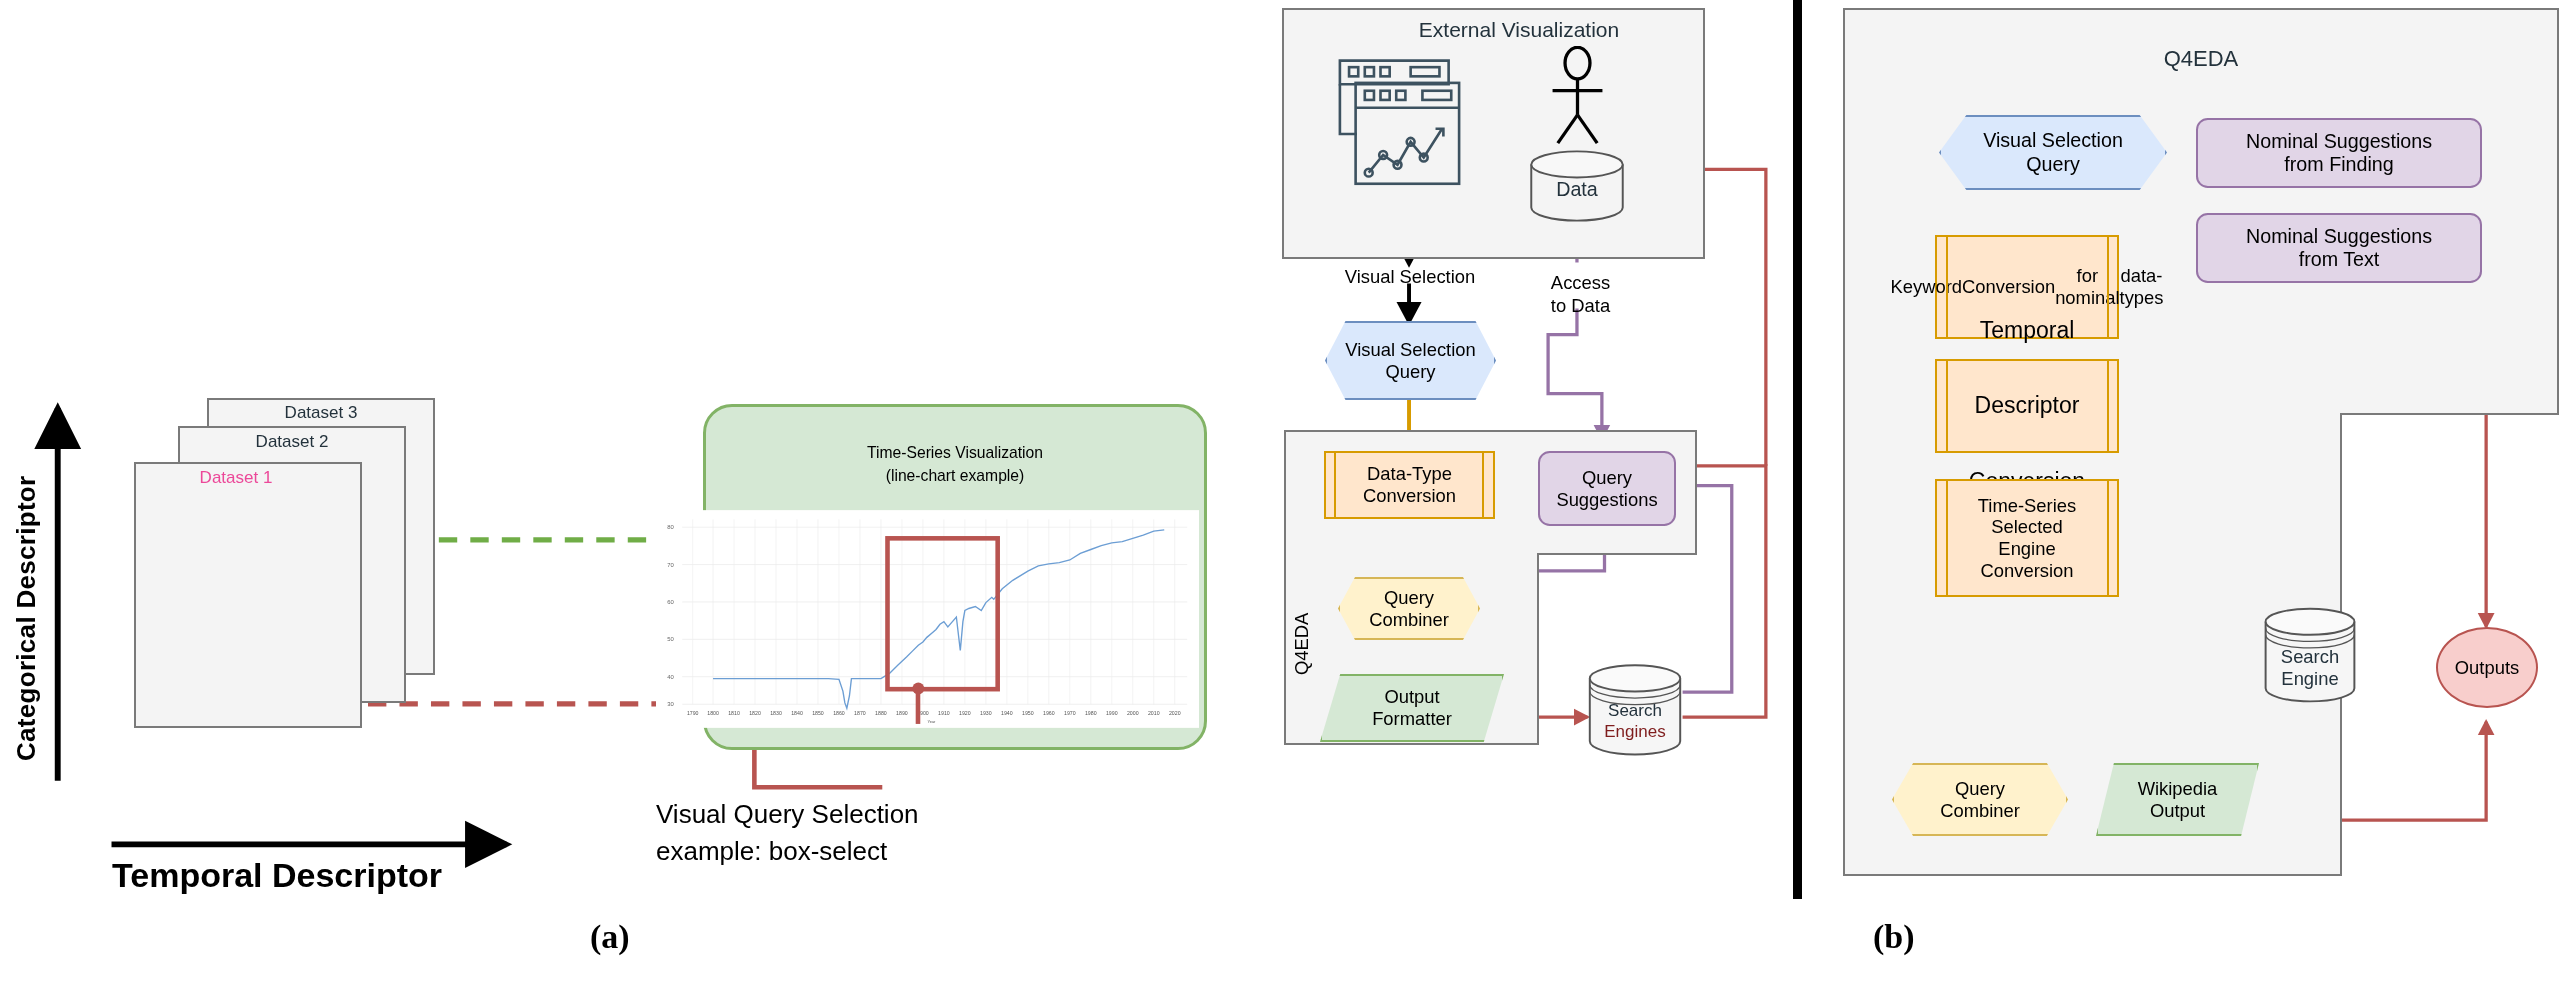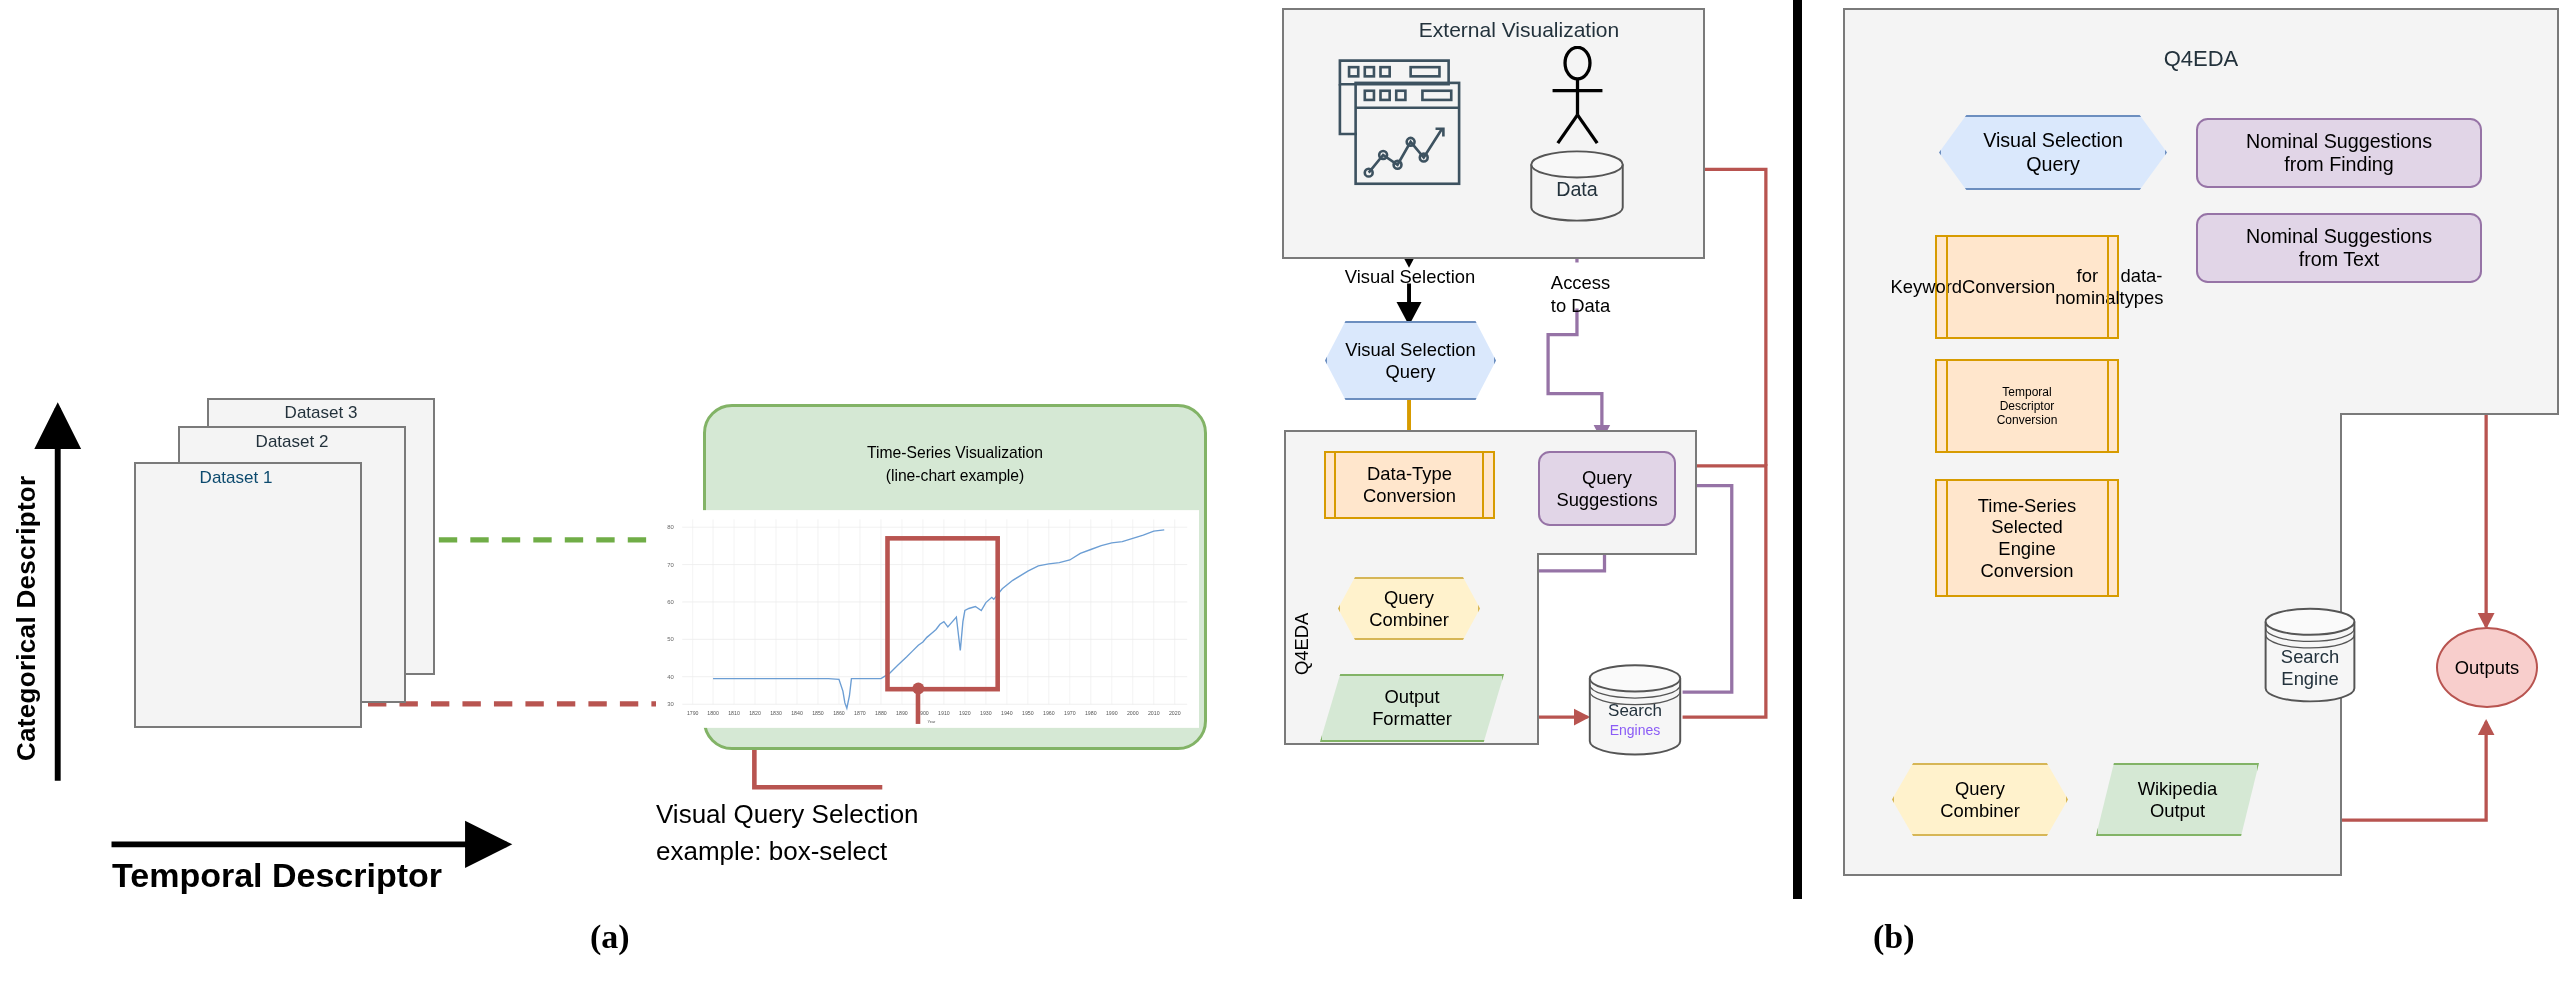--- a/index.html
+++ b/index.html
@@ -144,21 +144,21 @@
 
 <div class="label" style="left:112px; top:856px; width:420px; text-align:left; font-size:34px; font-weight:bold;">Temporal Descriptor</div>
 
 <div class="group-box" style="left:207px; top:398px; width:228px; height:277px;"></div>
 <div class="label" style="left:207px; top:403px; width:228px; text-align:center; font-size:17px; color:#23323c;">Dataset 3</div>
 
 <div class="group-box" style="left:178px; top:426px; width:228px; height:277px;"></div>
 <div class="label" style="left:178px; top:432px; width:228px; text-align:center; font-size:17px; color:#23323c;">Dataset 2</div>
 
 <div class="group-box" style="left:134px; top:462px; width:228px; height:266px;"></div>
-<div class="label" style="left:134px; top:468px; width:204px; text-align:center; font-size:17px; color:#0c4a6e;">Dataset 1</div>
+<div class="label" style="left:134px; top:468px; width:204px; text-align:center; font-size:17px; color:#ec4899;">Dataset 1</div>
 
 <div style="position:absolute; left:703px; top:404px; width:504px; height:346px;
             background:#d5e8d4; border:3.9px solid #82b366; border-radius:29px;"></div>
 <div class="label" style="left:703px; top:444px; width:504px; text-align:center; font-size:15.7px;">Time-Series Visualization</div>
 <div class="label" style="left:703px; top:467px; width:504px; text-align:center; font-size:15.7px;">(line-chart example)</div>
 
 <div style="position:absolute; left:656px; top:512px; width:0; height:0;"></div>
 <svg class="abs" style="left:656px; top:510px;" width="543" height="218" viewBox="0 0 828 332">
   <rect x="0" y="0" width="828" height="332" fill="#ffffff"></rect>
 
@@ -327,21 +327,21 @@
   <span>Formatter</span>
 </div>
 
 <svg class="abs" style="left:1587px; top:664px;" width="96" height="95" viewBox="0 0 146 145">
   <path d="M4,22 V118 a69,20 0 0 0 138,0 V22" fill="#f6f6f6" stroke="#555" stroke-width="3"></path>
   <ellipse cx="73" cy="22" rx="69" ry="20" fill="#fafafa" stroke="#555" stroke-width="3"></ellipse>
   <path d="M4,32 a69,20 0 0 0 138,0" fill="none" stroke="#555" stroke-width="2"></path>
   <path d="M4,42 a69,20 0 0 0 138,0" fill="none" stroke="#555" stroke-width="2"></path>
 </svg>
 <div class="label" style="left:1587px; top:701px; width:96px; text-align:center; font-size:17px; color:#23323c;">Search</div>
-<div class="label" style="left:1587px; top:722px; width:96px; text-align:center; font-size:14px; color:#8b5cf6;">Engines</div>
+<div class="label" style="left:1587px; top:722px; width:96px; text-align:center; font-size:17px; color:#7f1d1d;">Engines</div>
 
 <div class="abs" style="left:1793px; top:0px; width:9.2px; height:899px; background:#000;"></div>
 
 <div class="group-box" style="left:1843px; top:7.9px; width:716px; height:407px;"></div>
 <div class="group-box" style="left:1843px; top:413px; width:499px; height:463px; border-top:none;"></div>
 <div class="label" style="left:1843px; top:46px; width:716px; text-align:center; font-size:22px; color:#23323c;">Q4EDA</div>
 
 <div class="node hexagon c-blue" style="left:1939px; top:115px; width:228px; height:75px; flex-direction:column; font-size:19.7px;">
   <span>Visual Selection</span>
   <span>Query</span>
@@ -359,21 +359,21 @@
 
 <div class="node rect c-orange" style="left:1935px; top:235px; width:184px; height:104px; flex-direction:row; font-size:18.4px;">
   <span>Keyword</span>
   <span>Conversion</span>
   <span>for nominal</span>
   <span>data-types</span>
 </div>
 <div class="abs" style="left:1946px; top:235px; width:2px; height:104px; background:#d79b00;"></div>
 <div class="abs" style="left:2107px; top:235px; width:2px; height:104px; background:#d79b00;"></div>
 
-<div class="node rect c-orange" style="left:1935px; top:359px; width:184px; height:94px; flex-direction:column; font-size:12px;">
+<div class="node rect c-orange" style="left:1935px; top:359px; width:184px; height:94px; flex-direction:column; font-size:23px;gap:48px;">
   <span>Temporal</span>
   <span>Descriptor</span>
   <span>Conversion</span>
 </div>
 <div class="abs" style="left:1946px; top:359px; width:2px; height:94px; background:#d79b00;"></div>
 <div class="abs" style="left:2107px; top:359px; width:2px; height:94px; background:#d79b00;"></div>
 
 <div class="node rect c-orange" style="left:1935px; top:479px; width:184px; height:118px; flex-direction:column; font-size:18.4px;">
   <span>Time-Series</span>
   <span>Selected</span>

